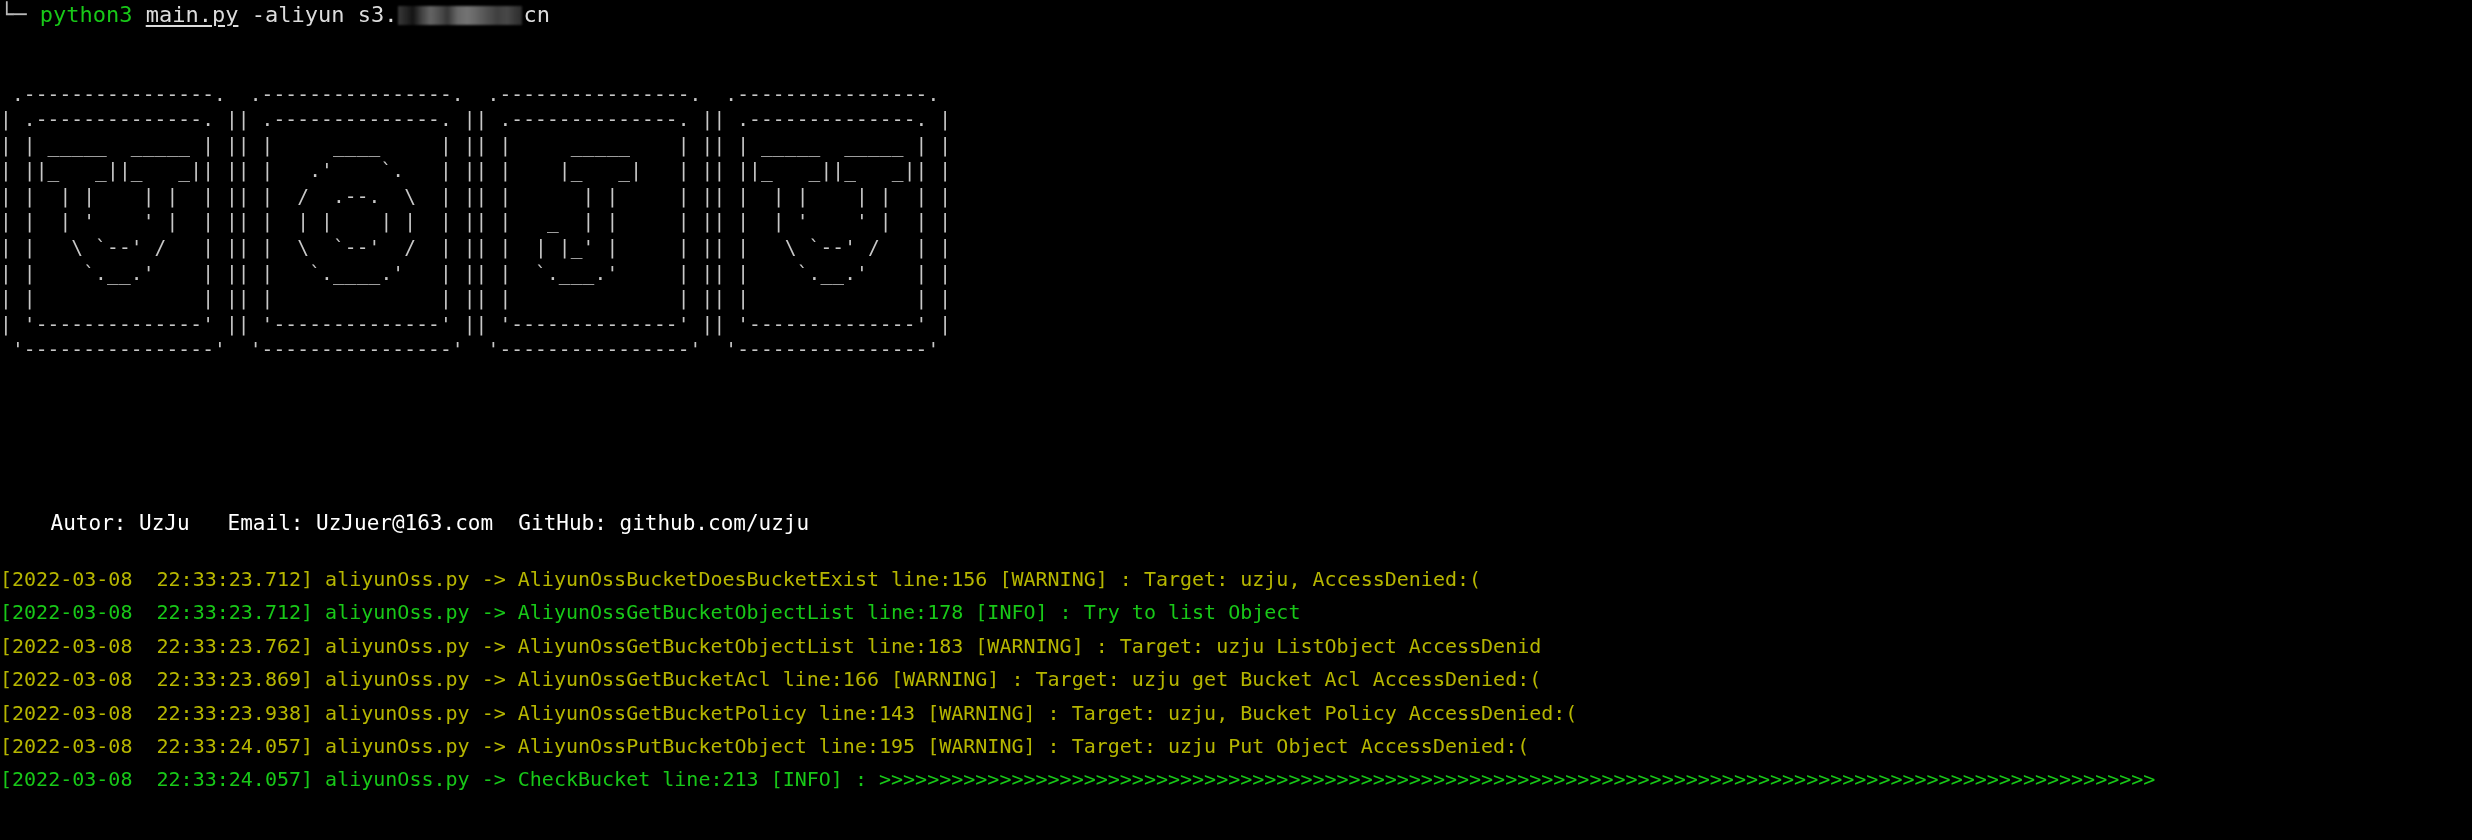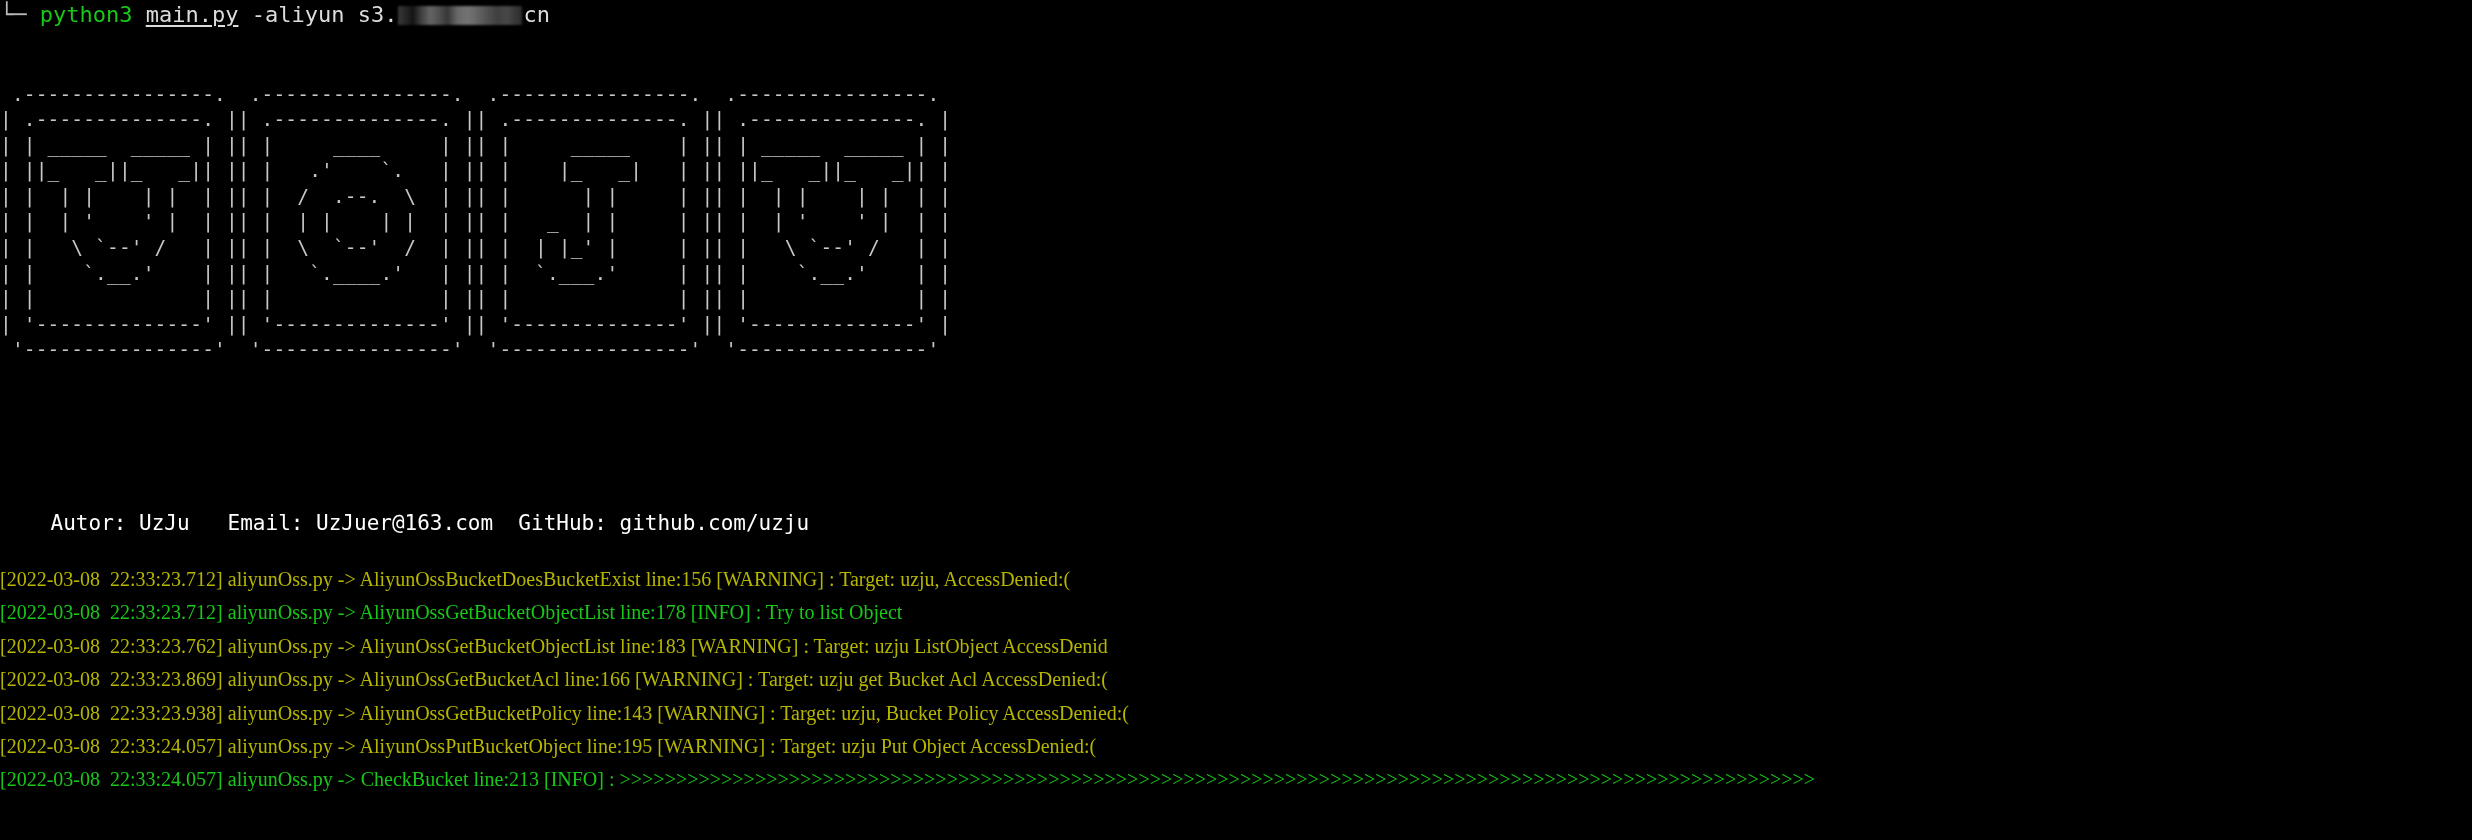--- a/index.html
+++ b/index.html
@@ -83,21 +83,20 @@
   }
 
   
   .log-block {
     position: absolute;
     left: 0px;
     top: 563px;
     white-space: pre;
     font-size: 20px;
     line-height: 33.4px;
-    font-family: Liberation Serif, serif;
   }
   .log-line {
     white-space: pre;
     display: block;
     height: 33.4px;
     overflow: hidden;
   }
   .log-warn { color: #b6b600; }
   .log-info { color: #18c818; }
 </style>

